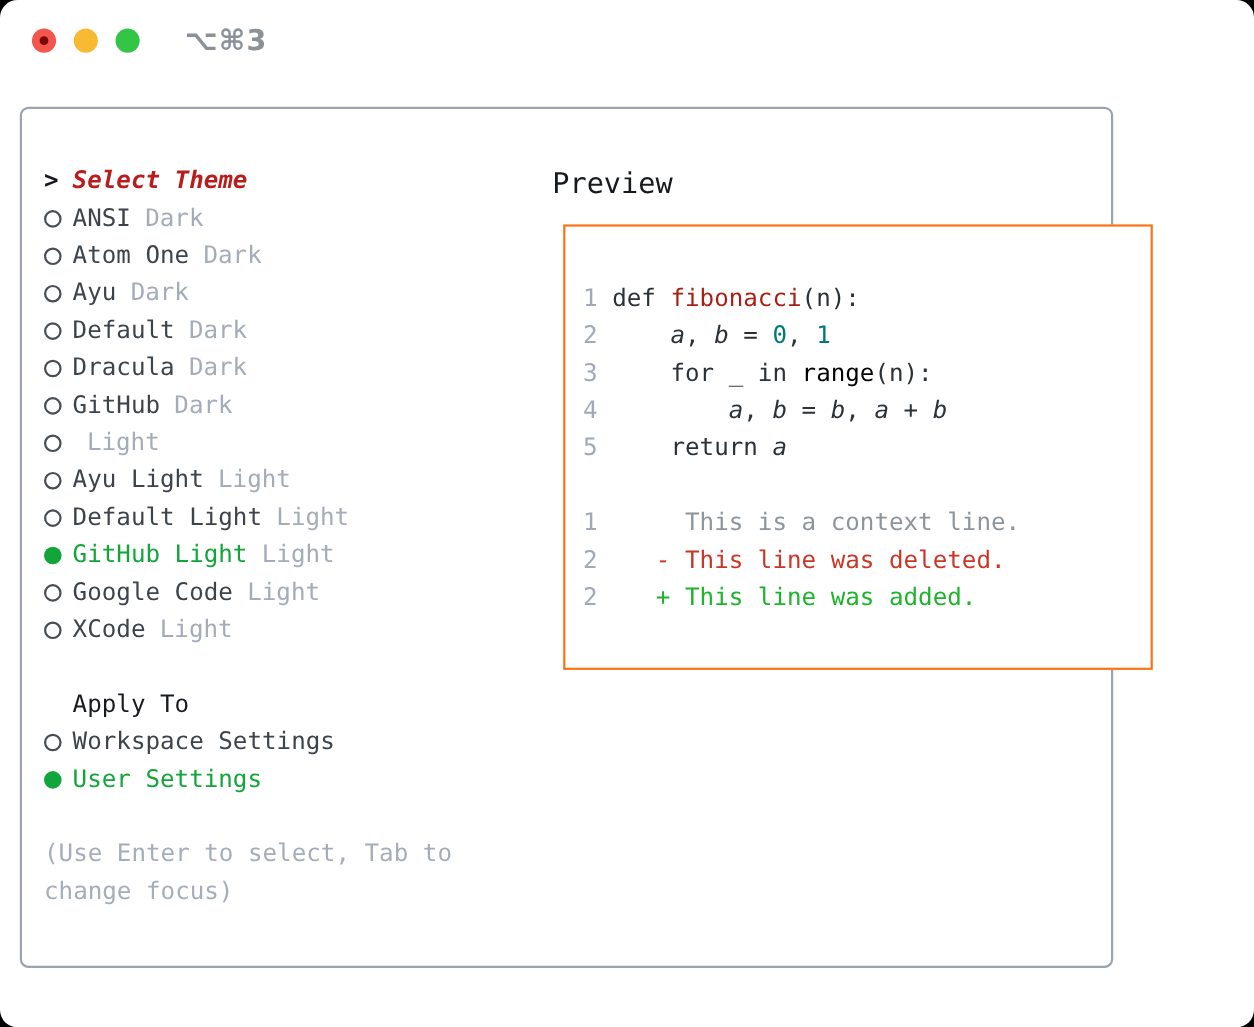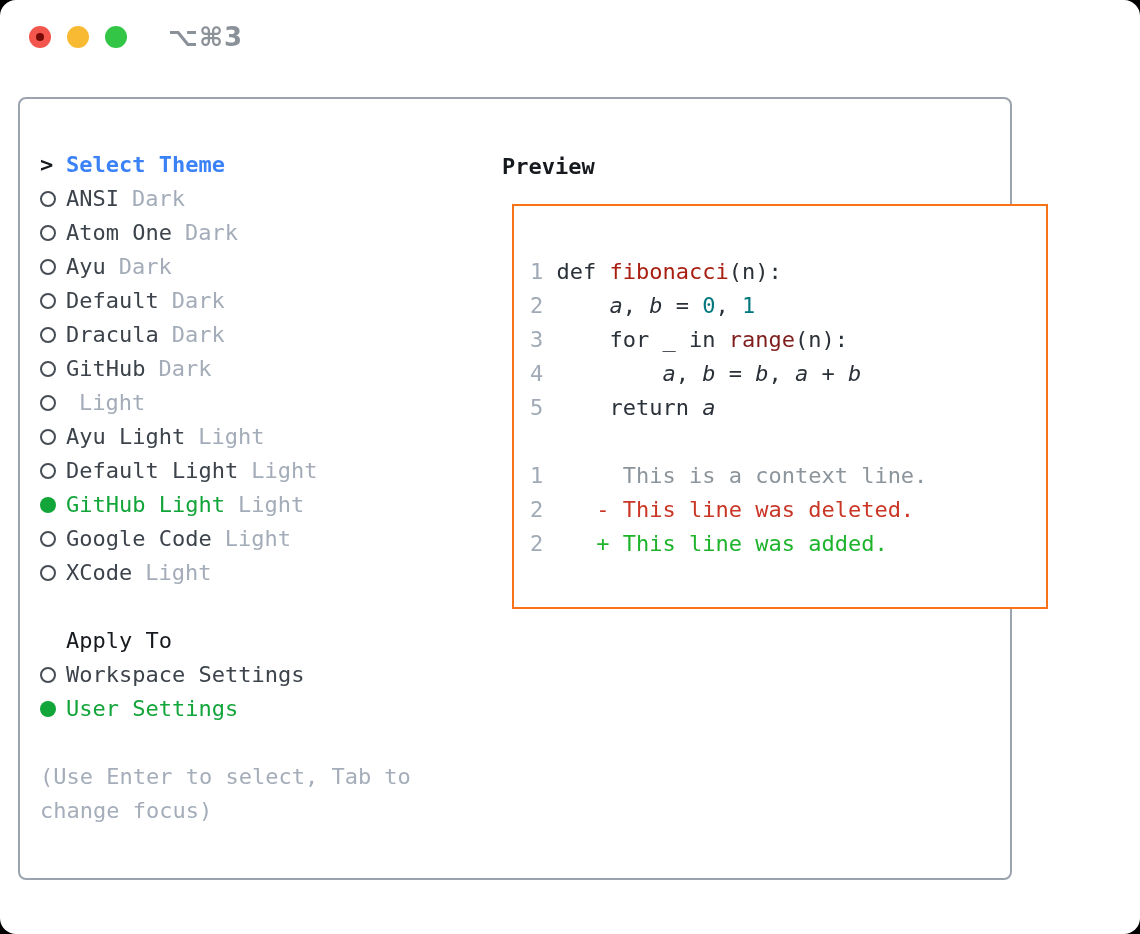--- a/index.html
+++ b/index.html
@@ -19,39 +19,39 @@
   
   .panel{position:absolute;left:18px;top:97px;width:994px;height:783px;border:2px solid #9ba4ae;border-radius:8px;background:#fff;box-sizing:border-box;}
 
   
   .left-col{position:absolute;left:20px;top:49px;width:450px;font-size:22px;line-height:34px;color:#3c434b;}
   .row{display:flex;height:34px;align-items:center;}
   .bullet-cell{width:26px;flex:0 0 26px;display:flex;align-items:center;}
   .ring{width:12px;height:12px;border:2px solid #464d55;border-radius:50%;box-sizing:content-box;}
   .dot{width:16px;height:16px;background:#12a53a;border-radius:50%;}
   .cursor{font-weight:bold;color:#16191d;}
-  .hdr{font-weight:bold;color:#3b82f6;}
+  .hdr{font-weight:bold;color:#b91c1c;font-style:italic;}
   .subhdr{color:#16191d;}
   .item-name{color:#3c434b;white-space:pre;}
   .item-name.sel{color:#12a53a;}
   .variant{color:#a3acb8;margin-left:13px;white-space:pre;}
   .spacer{height:34px;}
   .help{color:#a4adb9;width:420px;white-space:normal;word-break:normal;}
 
   
   .right-col{position:absolute;left:482px;top:51px;}
-  .preview-title{height:34px;line-height:34px;font-weight:bold;color:#16191d;font-size:22px;}
+  .preview-title{height:34px;line-height:34px;font-weight:normal;color:#16191d;font-size:26px;}
   .preview-box{margin-left:10px;margin-top:20px;width:536px;height:405px;border:2px solid #f97316;box-sizing:border-box;padding:49px 0 0 16px;overflow:hidden;background:#fff;}
   .code-line{height:34px;line-height:34px;font-size:22px;white-space:pre;color:#2b3138;}
   .tok-ln{color:#a0aab6;}
   .tok-code{color:#2b3138;}
   .tok-fn{color:#a81f11;}
   .tok-var{color:#2b3138;font-style:italic;}
   .tok-num{color:#00767d;}
-  .tok-builtin{color:#7f1d1d;}
+  .tok-builtin{color:#000000;}
   .tok-ctx{color:#8d959c;}
   .tok-del{color:#ca3626;}
   .tok-add{color:#1db42c;}
 </style>
 </head>
 <body>
 
 <div class="window">
 
   <div class="titlebar">

